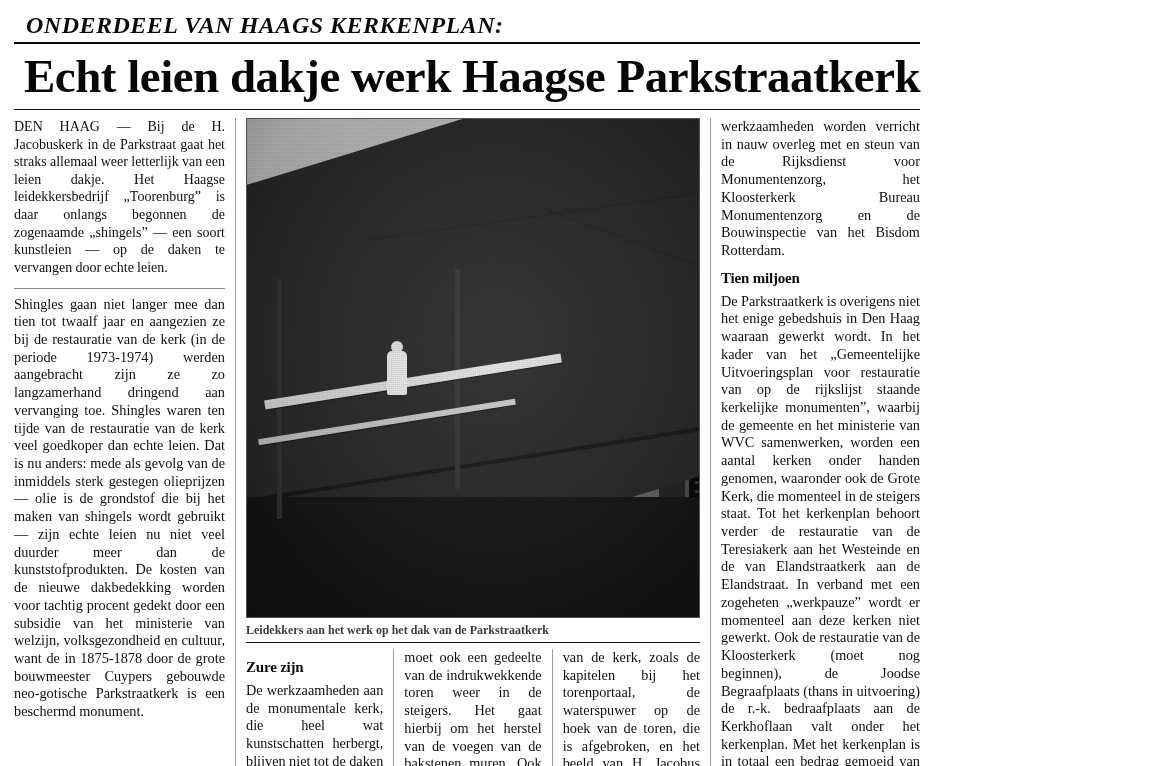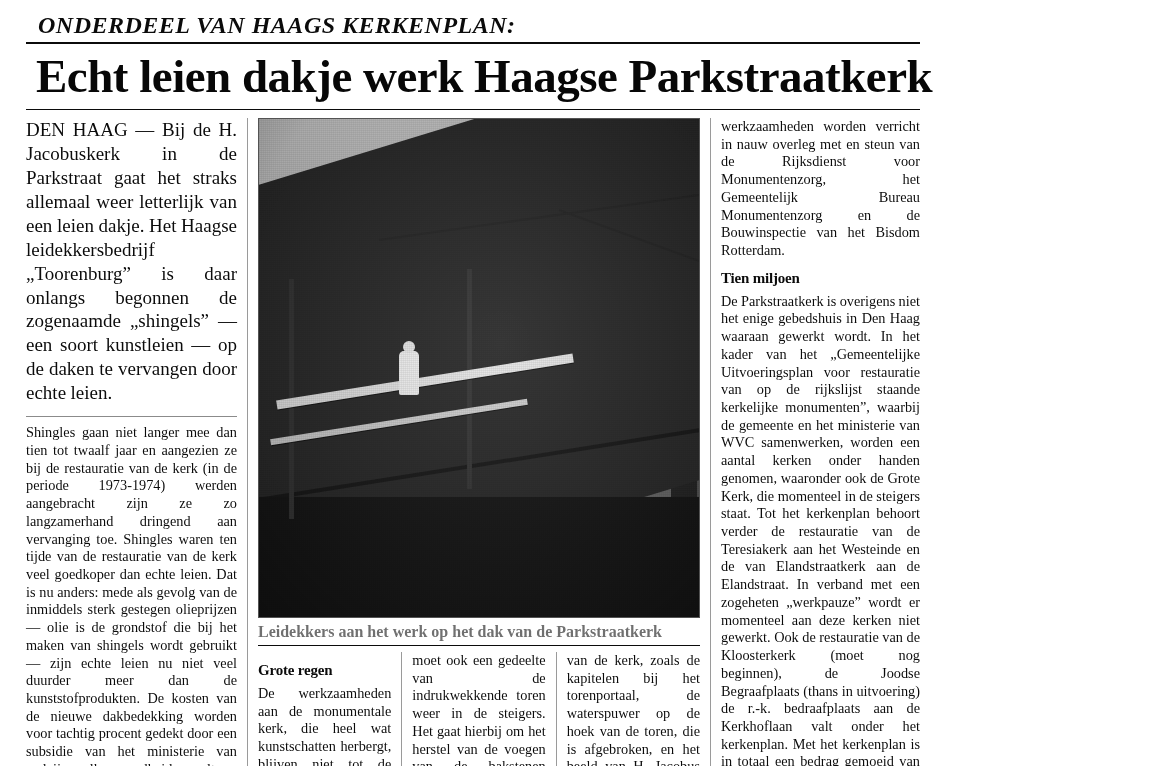--- a/index.html
+++ b/index.html
@@ -13,21 +13,21 @@
     font-family: "Liberation Serif", serif;
     color: #111;
     overflow: hidden;
   }
   .page {
     position: relative;
     width: 934px;
     height: 766px;
     background: #fdfdfb;
     box-sizing: border-box;
-    padding: 10px 14px 6px 26px;
+    padding: 10px 14px 6px 14px;
     filter: grayscale(100%) contrast(1.05);
   }
 
   
   .kicker {
     font-family: "Liberation Serif", serif;
     font-style: italic;
     font-weight: bold;
     font-size: 24px;
     letter-spacing: 0.5px;
@@ -87,21 +87,21 @@
   p.txt {
     font-size: 14.3px;
     line-height: 1.24;
     text-align: justify;
     margin: 0 0 9px 0;
     hyphens: auto;
     -webkit-hyphens: auto;
     word-spacing: -0.3px;
   }
   p.lead {
-    font-size: 19px;
+    font-size: 14px;
     line-height: 1.26;
     margin-bottom: 11px;
   }
   .subhead {
     font-family: "Liberation Serif", serif;
     font-weight: bold;
     font-size: 15px;
     margin: 10px 0 6px 0;
     letter-spacing: -0.2px;
   }
@@ -242,23 +242,23 @@
     position:absolute; left: 622px; top: 372px; width: 78px; height: 3px; background:#2d2d2d;
     transform: rotate(24deg);
   }
   .vignette {
     position:absolute; inset:0;
     background: radial-gradient(ellipse at 55% 45%, rgba(255,255,255,0.06) 0%, rgba(0,0,0,0.18) 80%, rgba(0,0,0,0.33) 100%);
   }
   .caption {
     font-family: "Liberation Serif", serif;
     font-weight: bold;
-    font-size: 16px;
+    font-size: 12px;
     margin: 5px 0 0 0;
-    color: #8b5cf6;
+    color: #b91c1c;
   }
   .cap-rule {
     border-bottom: 1px solid #111;
     margin-top: 4px;
   }
 
   
   .under-photo {
     display: flex;
     margin-top: 6px;
@@ -319,33 +319,33 @@
           <div class="tool"></div>
           <div class="grain"></div>
           <div class="vignette"></div>
         </div>
         <div class="caption">Leidekkers aan het werk op het dak van de Parkstraatkerk</div>
         <div class="cap-rule"></div>
       </div>
 
       <div class="under-photo">
         <div class="uc uc1">
-          <div class="subhead">Grote regen</div>
+          <div class="subhead">Zure zijn</div>
           <p class="txt">De werkzaamheden aan de monumentale kerk, die heel wat kunstschatten herbergt, blijven niet tot de daken beperkt. Binnen enkele jaren</p>
         </div>
         <div class="uc uc2">
           <p class="txt">moet ook een gedeelte van de indrukwekkende toren weer in de steigers. Het gaat hierbij om het herstel van de voegen van de bakstenen muren. Ook de door verwering en de zure regen aangetaste natuurstenen versieringen aan de voorgevel</p>
         </div>
         <div class="uc uc3">
           <p class="txt">van de kerk, zoals de kapitelen bij het torenportaal, de waterspuwer op de hoek van de toren, die is afgebroken, en het beeld van H. Jacobus op de hoek van de rechter zijbeuk, zullen binnen afzienbare tijd hersteld moeten worden. Alle</p>
         </div>
       </div>
     </div>
 
     <div class="col-right">
-      <p class="txt">werkzaamheden worden verricht in nauw overleg met en steun van de Rijksdienst voor Monumentenzorg, het Gemeentelijk Bureau Monumentenzorg en de Bouwinspectie van het Bisdom Rotterdam.</p>
+      <p class="txt">werkzaamheden worden verricht in nauw overleg met en steun van de Rijksdienst voor Monumentenzorg, het Kloosterkerk Bureau Monumentenzorg en de Bouwinspectie van het Bisdom Rotterdam.</p>
       <div class="subhead">Tien miljoen</div>
       <p class="txt">De Parkstraatkerk is overigens niet het enige gebedshuis in Den Haag waaraan gewerkt wordt. In het kader van het „Gemeentelijke Uitvoeringsplan voor restauratie van op de rijkslijst staande kerkelijke monumenten”, waarbij de gemeente en het ministerie van WVC samenwerken, worden een aantal kerken onder handen genomen, waaronder ook de Grote Kerk, die momenteel in de steigers staat. Tot het kerkenplan behoort verder de restauratie van de Teresiakerk aan het Westeinde en de van Elandstraatkerk aan de Elandstraat. In verband met een zogeheten „werkpauze” wordt er momenteel aan deze kerken niet gewerkt. Ook de restauratie van de Kloosterkerk (moet nog beginnen), de Joodse Begraafplaats (thans in uitvoering) de r.-k. bedraafplaats aan de Kerkhoflaan valt onder het kerkenplan. Met het kerkenplan is in totaal een bedrag gemoeid van ruim tien miljoen gulden.</p>
 
     </div>
 
   </div>
 </div>
 
 </body></html>

